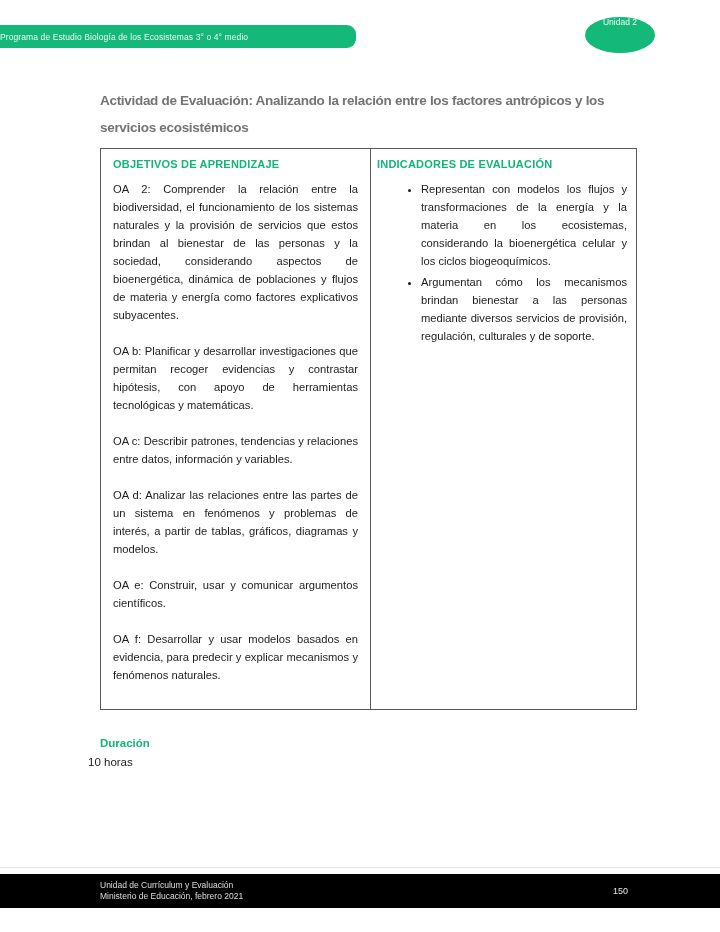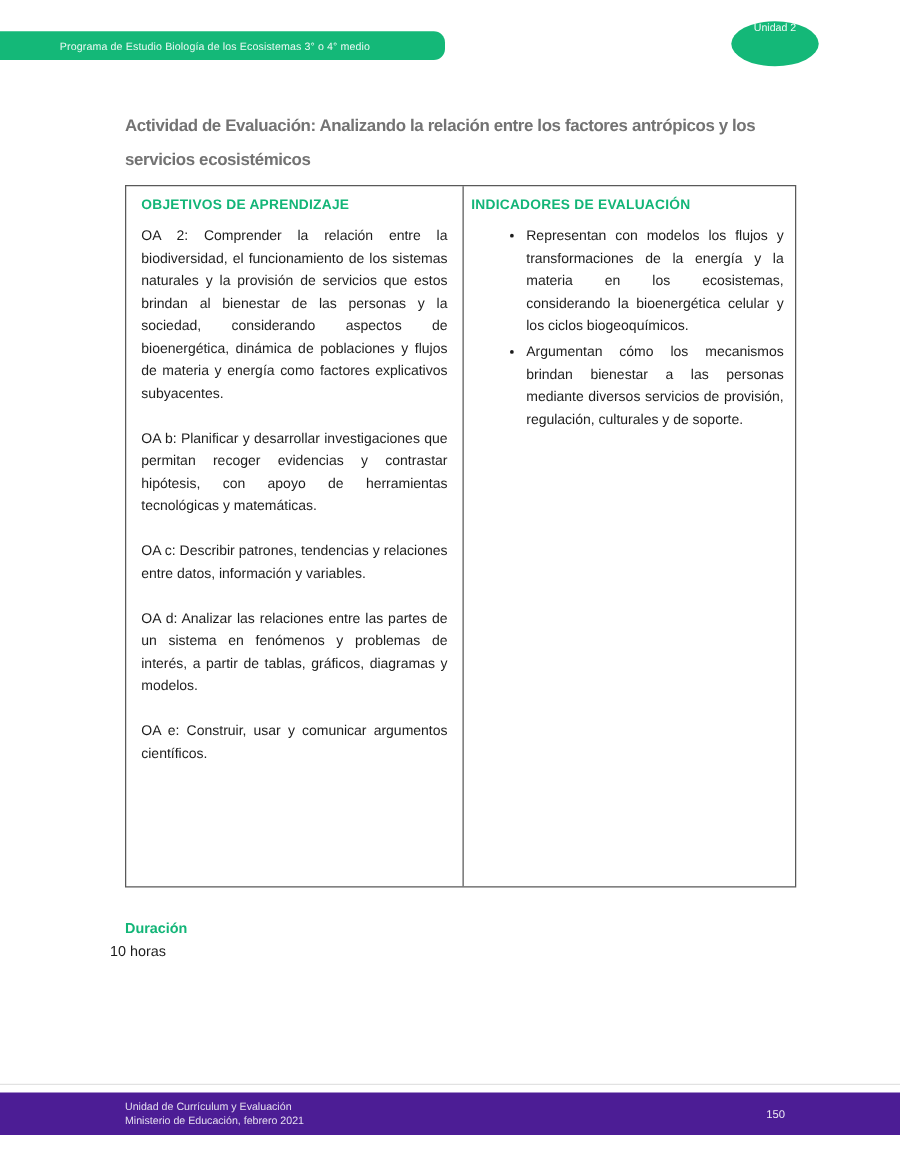--- a/index.html
+++ b/index.html
@@ -20,21 +20,21 @@
   .program-badge {
     position: absolute;
     left: 0;
     top: 25px;
     width: 356px;
     height: 23px;
     background: #14b878;
     border-radius: 0 9px 9px 0;
     display: flex;
     align-items: center;
-    justify-content: center;
+    justify-content: flex-start;
     padding-right: 12px;
     box-sizing: border-box;
     color: rgba(255,255,255,0.92);
     font-size: 8.5px;
     letter-spacing: 0.1px;
   }
   .unit-badge {
     position: absolute;
     left: 585px;
     top: 17px;
@@ -136,21 +136,21 @@
     width: 720px;
     height: 1px;
     background: #e2e2e2;
   }
   .footer-bar {
     position: absolute;
     left: 0;
     top: 874px;
     width: 720px;
     height: 34px;
-    background: #4c1d95;
+    background: #000000;
     box-sizing: border-box;
     display: flex;
     align-items: center;
   }
   .footer-org {
     padding-left: 100px;
     color: rgba(255,255,255,0.85);
     font-size: 8.5px;
     line-height: 11.5px;
   }
@@ -174,20 +174,21 @@
 <h1 class="page-title">Actividad de Evaluación: Analizando la relación entre los factores antrópicos y los servicios ecosistémicos</h1>
 
 <div class="eval-table">
   <div class="cell cell-objectives">
     <p class="cell-heading">OBJETIVOS DE APRENDIZAJE</p>
     <p class="oa-paragraph">OA 2: Comprender la relación entre la biodiversidad, el funcionamiento de los sistemas naturales y la provisión de servicios que estos brindan al bienestar de las personas y la sociedad, considerando aspectos de bioenergética, dinámica de poblaciones y flujos de materia y energía como factores explicativos subyacentes.</p>
     <p class="oa-paragraph">OA b: Planificar y desarrollar investigaciones que permitan recoger evidencias y contrastar hipótesis, con apoyo de herramientas tecnológicas y matemáticas.</p>
     <p class="oa-paragraph">OA c: Describir patrones, tendencias y relaciones entre datos, información y variables.</p>
     <p class="oa-paragraph">OA d: Analizar las relaciones entre las partes de un sistema en fenómenos y problemas de interés, a partir de tablas, gráficos, diagramas y modelos.</p>
     <p class="oa-paragraph">OA e: Construir, usar y comunicar argumentos científicos.</p>
+    <p class="oa-paragraph">OA f: Desarrollar y usar modelos basados en evidencia, para predecir y explicar mecanismos y fenómenos naturales.</p>
   </div>
   <div class="cell cell-indicators">
     <p class="cell-heading">INDICADORES DE EVALUACIÓN</p>
     <ul class="indicator-list">
       <li class="indicator-item">Representan con modelos los flujos y transformaciones de la energía y la materia en los ecosistemas, considerando la bioenergética celular y los ciclos biogeoquímicos.</li>
       <li class="indicator-item">Argumentan cómo los mecanismos brindan bienestar a las personas mediante diversos servicios de provisión, regulación, culturales y de soporte.</li>
     </ul>
   </div>
 </div>
 

